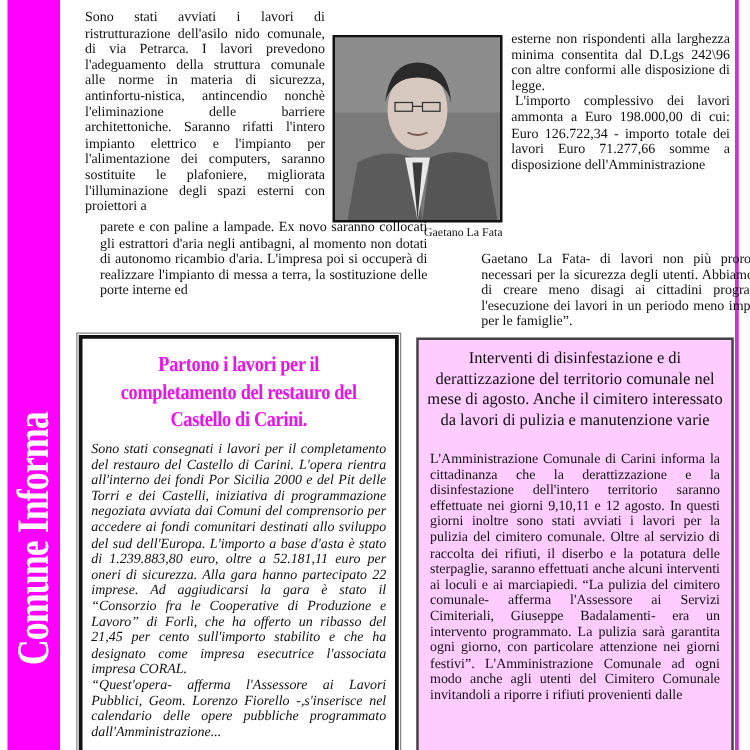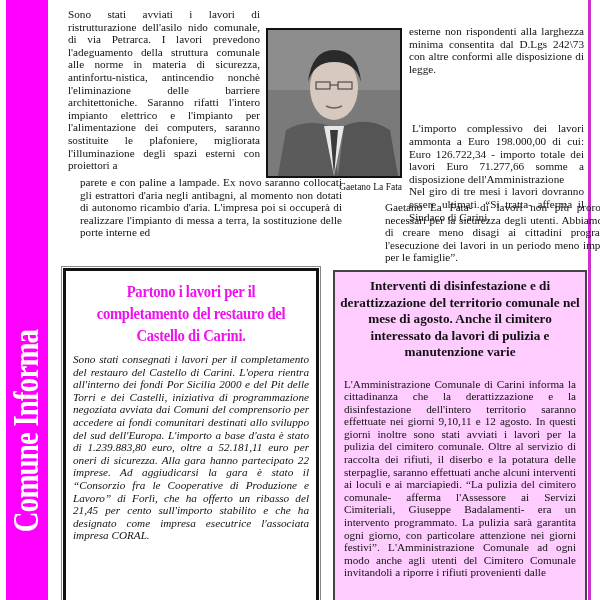--- a/index.html
+++ b/index.html
@@ -15,21 +15,21 @@
   .col3 { position:absolute; left:409px; top:25px; width:175px; }
   .col3c { position:absolute; left:329px; top:175px; width:255px; }
   .photo-frame { position:absolute; left:266px; top:28px; width:136px; height:150px; border:2px solid #111; box-sizing:border-box; background:linear-gradient(180deg,#6a6a6a 0%,#8a8a8a 40%,#5a5a5a 100%); overflow:hidden; }
   .caption { position:absolute; left:266px; top:182px; width:136px; text-align:right; font-family:"Liberation Serif", serif; font-size:9.5px; }
 
   .box-left { position:absolute; left:63px; top:268px; width:256px; height:340px; border:3px solid #111; box-sizing:border-box; outline:1px solid #888; outline-offset:1px; background:#fff; }
   .box-left-title { font-family:"Liberation Serif", serif; font-weight:bold; color:#ee11ee; font-size:17px; line-height:22px; text-align:center; margin:10px 4px 6px 4px; transform:scaleX(0.86); letter-spacing:-0.3px; }
   .box-left .txt { margin:0 7px;font-style:italic; }
 
   .box-right { position:absolute; left:333px; top:270px; width:254px; height:340px; border:2px solid #444; box-sizing:border-box; background:#ffccff; }
-  .box-right-title { font-family:"Liberation Serif", serif; font-weight:bold; color:#111; font-size:13.2px; line-height:16.5px; text-align:center; margin:6px 4px 8px 4px; }
+  .box-right-title { font-family:"Liberation Serif", serif; font-weight:normal; color:#111; font-size:13.2px; line-height:16.5px; text-align:center; margin:6px 4px 8px 4px; }
   .box-right .txt { margin:17px 9px; }
 </style>
 </head>
 <body>
 
 <div class="sidebar">
   <div class="sidebar-title">Comune Informa</div>
 </div>
 <div class="right-rule"></div>
 
@@ -47,31 +47,31 @@
     <path d="M40 52 Q44 20 66 20 Q90 20 93 52 Q88 32 66 32 Q46 32 40 52 Z" fill="#2a2a2a"></path>
     <rect x="48" y="52" width="14" height="7" fill="none" stroke="#333" stroke-width="1"></rect>
     <rect x="70" y="52" width="14" height="7" fill="none" stroke="#333" stroke-width="1"></rect>
     <line x1="62" y1="55" x2="70" y2="55" stroke="#333" stroke-width="1"></line>
     <path d="M58 76 Q66 80 74 76" stroke="#7a5a50" stroke-width="1.5" fill="none"></path>
   </svg>
 </div>
 <div class="caption">Gaetano La Fata</div>
 
 <div class="txt col3">
-  <p>esterne non rispondenti alla larghezza minima consentita dal D.Lgs 242\73 con altre conformi alle disposizione di legge.</p>
-  <p style="text-indent:3px;margin-top:47px;">L'importo complessivo dei lavori ammonta a Euro 198.000,00 di cui: Euro 126.722,34 - importo totale dei lavori Euro 71.277,66 somme a disposizione dell'Amministrazione</p>
-  <p>Nel giro di tre mesi i lavori dovranno essere ultimati. “Si tratta- afferma il Sindaco di Carini,</p>
+  <p>esterne non rispondenti alla larghezza minima consentita dal D.Lgs 242\96 con altre conformi alle disposizione di legge.</p>
+  <p style="text-indent:3px;">L'importo complessivo dei lavori ammonta a Euro 198.000,00 di cui: Euro 126.722,34 - importo totale dei lavori Euro 71.277,66 somme a disposizione dell'Amministrazione</p>
 </div>
 
 <div class="txt col1b" style="top:176px; width:262px;">parete e con paline a lampade. Ex novo saranno collocati gli estrattori d'aria negli antibagni, al momento non dotati di autonomo ricambio d'aria. L'impresa poi si occuperà di realizzare l'impianto di messa a terra, la sostituzione delle porte interne ed</div>
 <div class="txt col3c" style="top:201px; left:346px; width:254px;margin-left:39px;">Gaetano La Fata- di lavori non più prorogabili e necessari per la sicurezza degli utenti. Abbiamo cercato di creare meno disagi ai cittadini programmando l'esecuzione dei lavori in un periodo meno impegnativo per le famiglie”.</div>
 
 <div class="box-left">
   <div class="box-left-title">Partono i lavori per il completamento del restauro del Castello di Carini.</div>
   <div class="txt">
     <p>Sono stati consegnati i lavori per il completamento del restauro del Castello di Carini. L'opera rientra all'interno dei fondi Por Sicilia 2000 e del Pit delle Torri e dei Castelli, iniziativa di programmazione negoziata avviata dai Comuni del comprensorio per accedere ai fondi comunitari destinati allo sviluppo del sud dell'Europa. L'importo a base d'asta è stato di 1.239.883,80 euro, oltre a 52.181,11 euro per oneri di sicurezza. Alla gara hanno partecipato 22 imprese. Ad aggiudicarsi la gara è stato il “Consorzio fra le Cooperative di Produzione e Lavoro” di Forlì, che ha offerto un ribasso del 21,45 per cento sull'importo stabilito e che ha designato come impresa esecutrice l'associata impresa CORAL.</p>
+    <p>“Quest'opera- afferma l'Assessore ai Lavori Pubblici, Geom. Lorenzo Fiorello -,s'inserisce nel calendario delle opere pubbliche programmato dall'Amministrazione...</p>
   </div>
 </div>
 
 <div class="box-right">
   <div class="box-right-title">Interventi di disinfestazione e di derattizzazione del territorio comunale nel mese di agosto. Anche il cimitero interessato da lavori di pulizia e manutenzione varie</div>
   <div class="txt">L'Amministrazione Comunale di Carini informa la cittadinanza che la derattizzazione e la disinfestazione dell'intero territorio saranno effettuate nei giorni 9,10,11 e 12 agosto. In questi giorni inoltre sono stati avviati i lavori per la pulizia del cimitero comunale. Oltre al servizio di raccolta dei rifiuti, il diserbo e la potatura delle sterpaglie, saranno effettuati anche alcuni interventi ai loculi e ai marciapiedi. “La pulizia del cimitero comunale- afferma l'Assessore ai Servizi Cimiteriali, Giuseppe Badalamenti- era un intervento programmato. La pulizia sarà garantita ogni giorno, con particolare attenzione nei giorni festivi”. L'Amministrazione Comunale ad ogni modo anche agli utenti del Cimitero Comunale invitandoli a riporre i rifiuti provenienti dalle</div>
 </div>
 
 </body></html>

